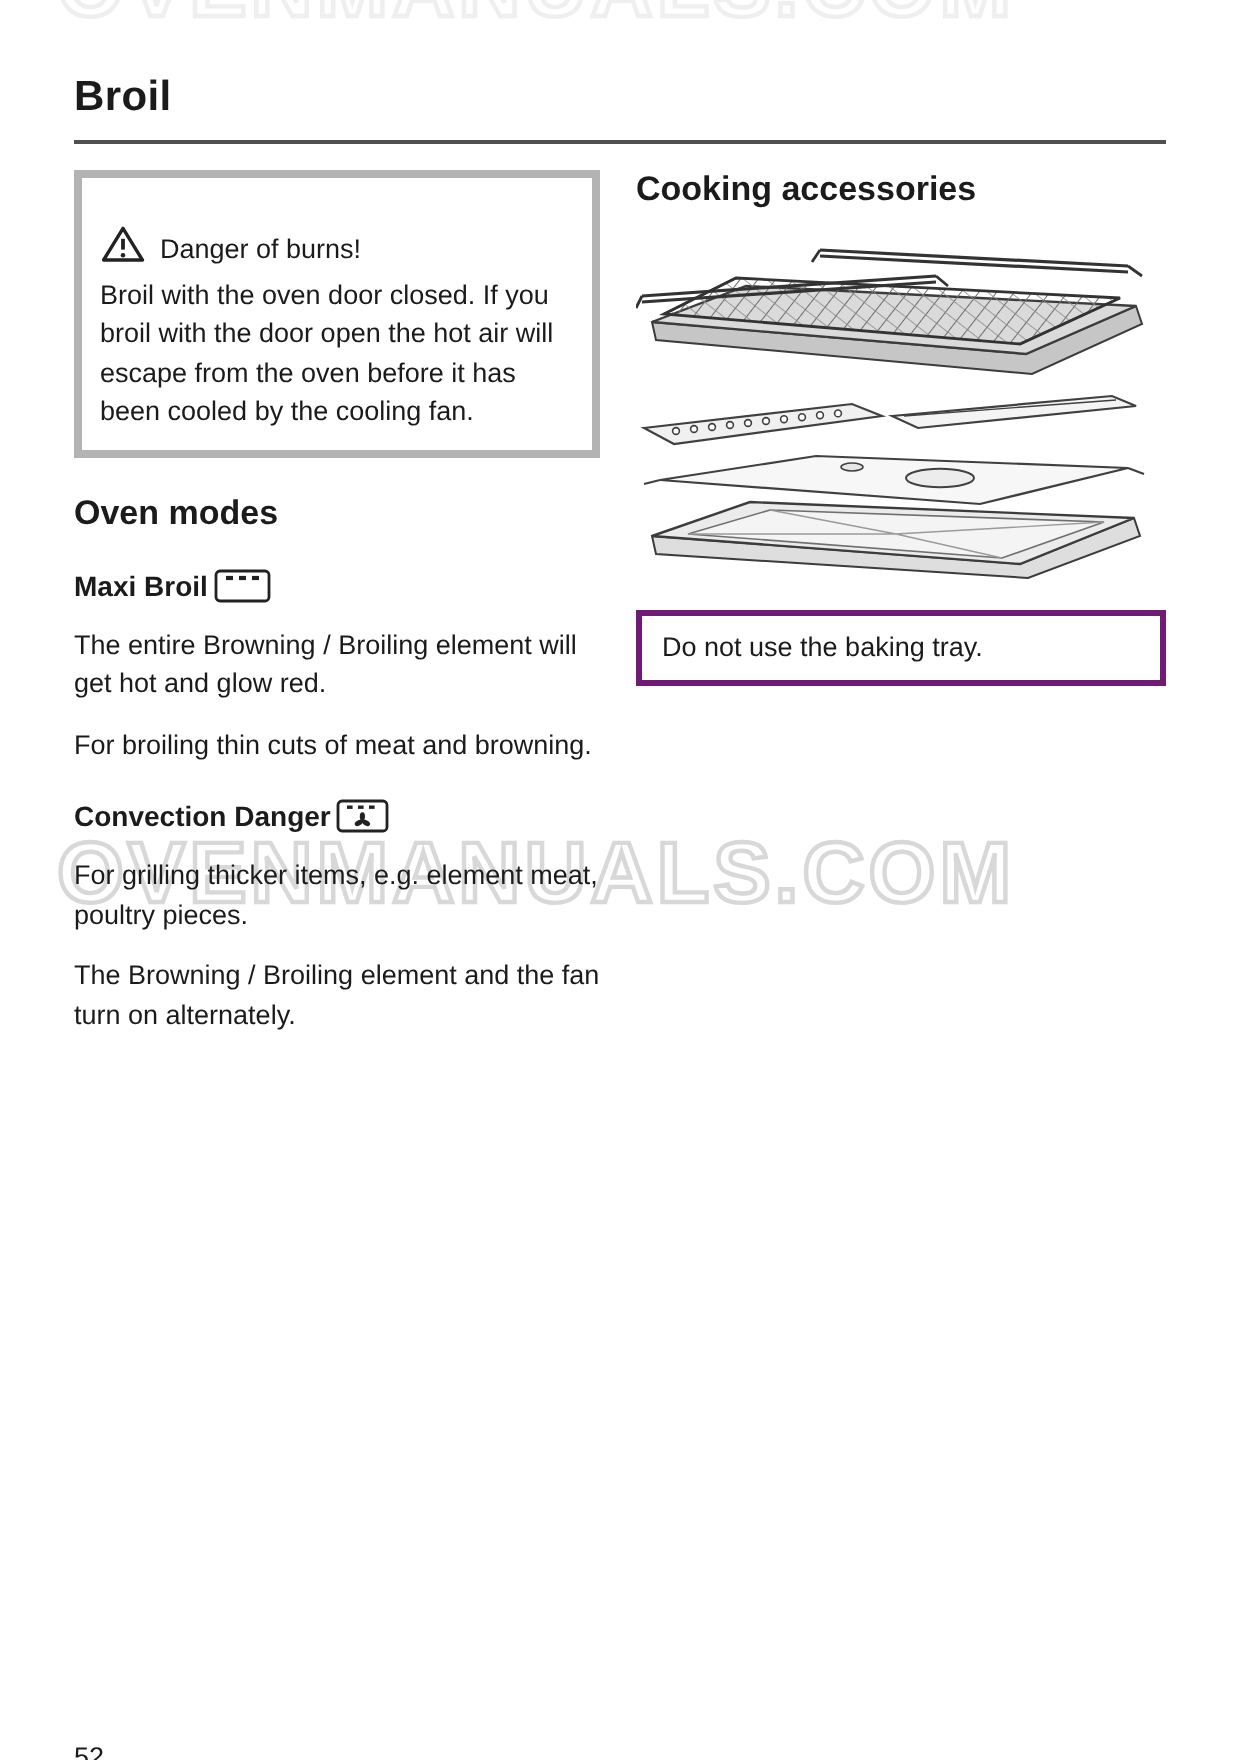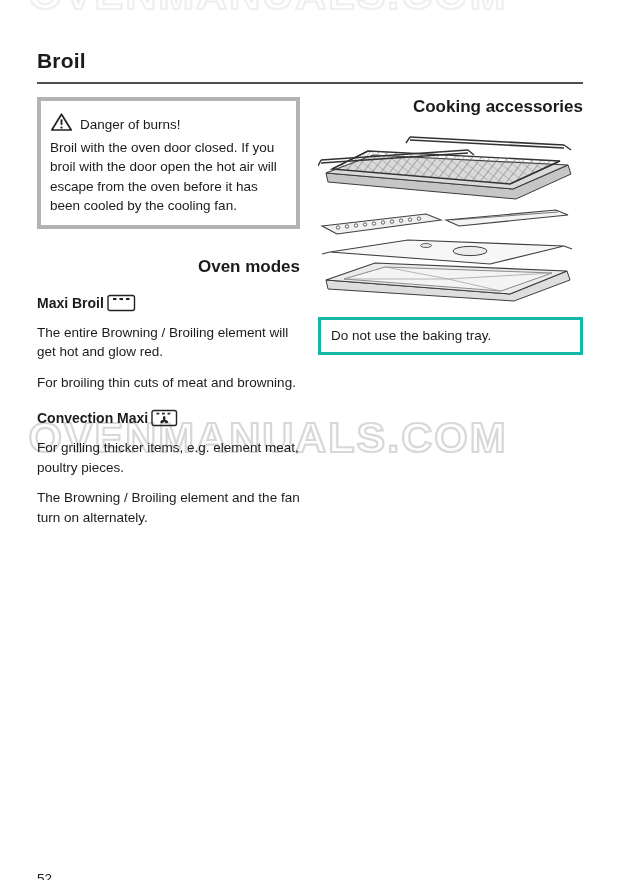--- a/index.html
+++ b/index.html
@@ -18,49 +18,49 @@
     position:absolute; left:0; width:536px;
     text-align:center; font-weight:bold; font-size:43px;
     letter-spacing:2px; white-space:nowrap;
     color:transparent;
     -webkit-text-stroke:2.2px #d8d8d8;
     z-index:0; pointer-events:none;
   }
   .wm-top { top:-30px; -webkit-text-stroke-color:#efefef; }
   .wm-mid { top:413px; }
 
-  .content { position:absolute; left:37px; top:16px; width:546px; z-index:1; }
+  .content { position:absolute; left:37px; top:4px; width:546px; z-index:1; }
 
   .title { font-size:21px; font-weight:bold; margin-top:33px; letter-spacing:0.2px; }
   .rule { border:none; border-top:2px solid #4f4f4f; margin-top:9px; }
 
   .columns { display:flex; gap:18px; margin-top:13px; }
   .col-left { width:263px; }
   .col-right { width:265px; }
 
   .warning-box {
     border:4px solid #b3b3b3;
-    padding:11px 9px 9px 9px;
+    padding:23px 9px 9px 9px;
     font-size:13.5px; line-height:19.5px;
   }
   .warn-title { display:flex; align-items:center; gap:7px; }
   .warn-title svg { flex:0 0 auto; }
 
-  h2 { font-size:17px; font-weight:bold;text-align:right; }
-  .col-left h2 { margin-top:28px; }
+  h2 { font-size:17px; font-weight:bold; }
+  .col-left h2 { margin-top:18px; }
   h3 { font-size:14px; font-weight:bold; margin-top:17px; display:flex; align-items:center; gap:3px; }
   p  { font-size:13.5px; line-height:19.5px; margin-top:11px; }
 
   .mode-icon svg { display:block; }
 
   .illu { display:block; margin-top:10px; }
   .illu2 { margin-top:2px; }
 
   .note-box {
-    border:3px solid #14b8a6;
+    border:3px solid #701a75;
     padding:6px 10px 7px 10px;
     font-size:13.5px; line-height:19px;
     margin-top:13px;
   }
 
   .page-number { position:absolute; left:37px; top:871px; font-size:13.5px; z-index:1; }
 </style>
 </head>
 <body>
 
@@ -102,21 +102,21 @@
               <line x1="6" y1="5" x2="9.5" y2="5" stroke="#222" stroke-width="2.1"></line>
               <line x1="12.5" y1="5" x2="16" y2="5" stroke="#222" stroke-width="2.1"></line>
               <line x1="19" y1="5" x2="22.5" y2="5" stroke="#222" stroke-width="2.1"></line>
             </svg>
           </span>
         </h3>
         <p>The entire Browning / Broiling element will get hot and glow red.</p>
         <p>For broiling thin cuts of meat and browning.</p>
 
         <h3>
-          <span>Convection Maxi</span>
+          <span>Convection Danger</span>
           <span class="mode-icon">
             <svg width="27" height="18" viewBox="0 0 27 18">
               <rect x="1" y="1.5" width="24.5" height="15" rx="2" fill="none" stroke="#222" stroke-width="1.4"></rect>
               <line x1="5.5" y1="4.6" x2="8.3" y2="4.6" stroke="#222" stroke-width="1.7"></line>
               <line x1="11" y1="4.6" x2="13.8" y2="4.6" stroke="#222" stroke-width="1.7"></line>
               <line x1="16.5" y1="4.6" x2="19.3" y2="4.6" stroke="#222" stroke-width="1.7"></line>
               <g fill="#222">
                 <ellipse cx="13.2" cy="9.2" rx="1.3" ry="2.1"></ellipse>
                 <ellipse cx="13.2" cy="9.2" rx="1.3" ry="2.1" transform="rotate(120 13.2 11.4)"></ellipse>
                 <ellipse cx="13.2" cy="9.2" rx="1.3" ry="2.1" transform="rotate(240 13.2 11.4)"></ellipse>

